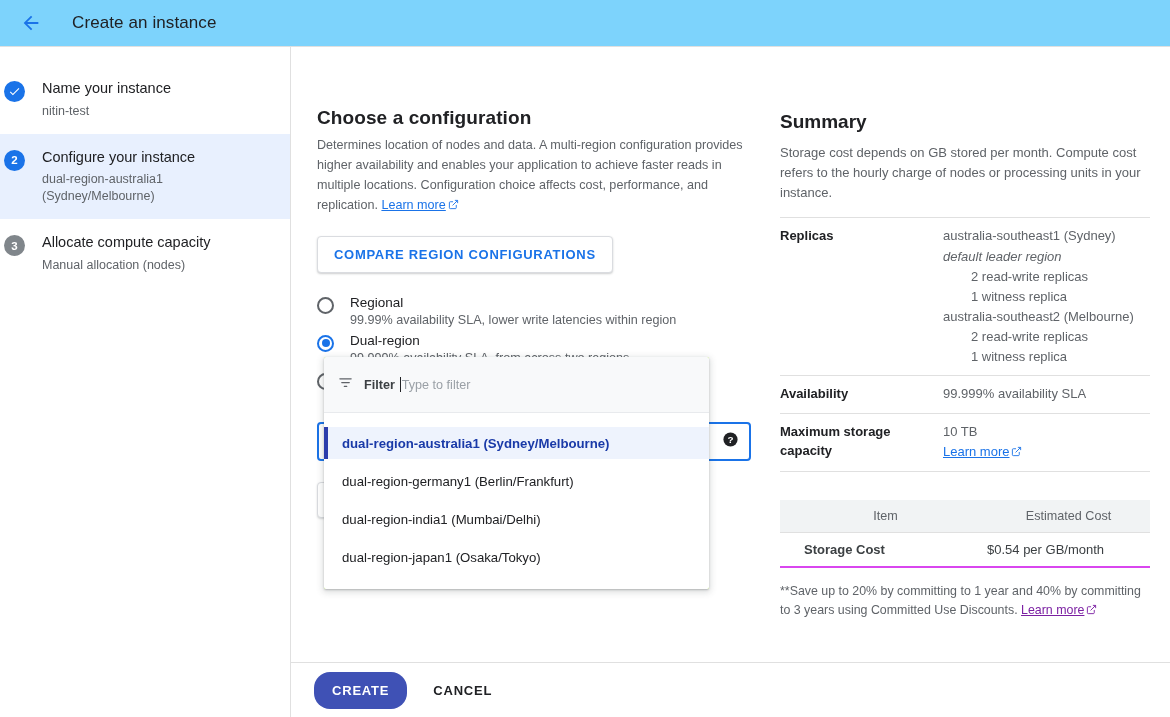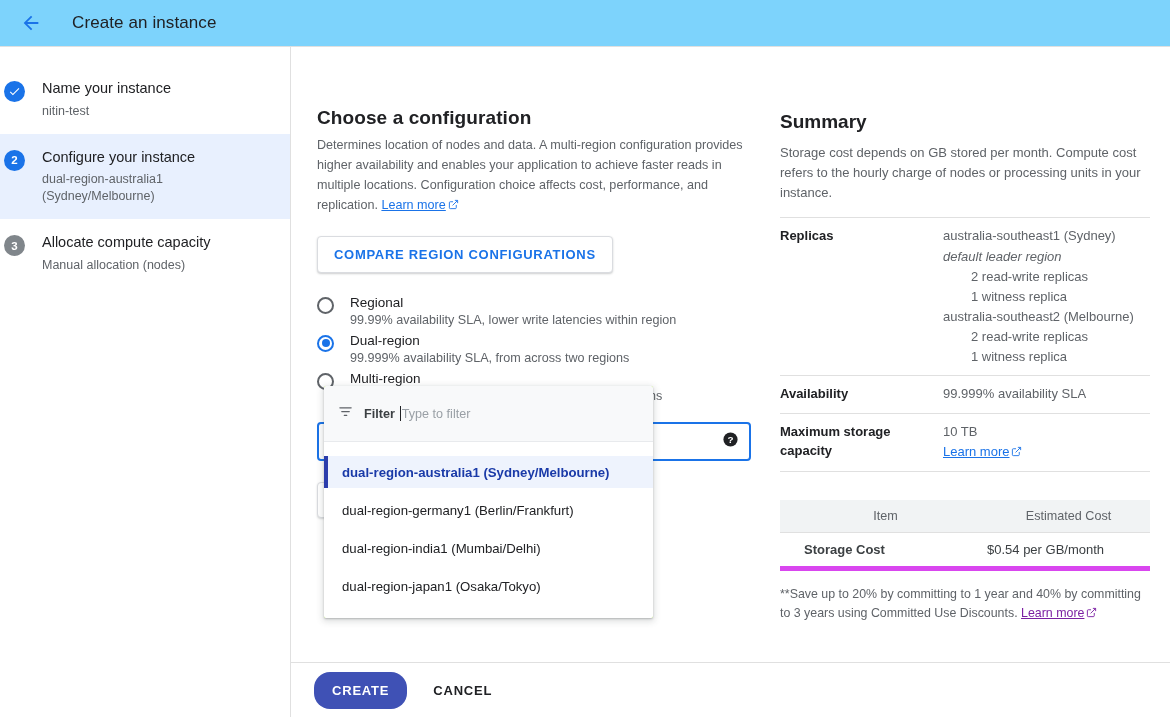--- a/index.html
+++ b/index.html
@@ -153,22 +153,22 @@
     width: 118px; height: 36px;
     background: #fff;
     border: 1px solid #dadce0;
     border-radius: 4px;
     box-shadow: 0 1px 2px rgba(60,64,67,.2);
   }
 
   
   .dropdown {
     position: absolute;
-    left: 324px; top: 386px;
-    width: 329px;
+    left: 324px; top: 357px;
+    width: 385px;
     background: #bef264;
     border-radius: 2px;
     box-shadow: 0 2px 6px 2px rgba(60,64,67,.15), 0 1px 2px rgba(60,64,67,.3);
     z-index: 40;
     overflow: hidden;
   }
   .dd-filter {
     background: #f8f9fa;
     border-bottom: 1px solid #e8eaed;
     height: 56px;
@@ -238,21 +238,21 @@
   }
   table.cost th:last-child { padding-left: 20px; }
   table.cost td {
     border-top: 1px solid #e0e0e0;
     font-size: 13px;
     padding: 9px 0 9px 24px;
     color: #3c4043;
   }
   table.cost td.ci { font-weight: bold; width: 187px; }
   table.cost td:last-child { padding-left: 20px; }
-  table.cost tr:last-child td { border-bottom: 5px solid #d946ef; }
+  table.cost tr:last-child td { border-bottom: 2px solid #d946ef; }
   .footnote {
     font-size: 12.4px; color: #5f6368;
     line-height: 1.55; margin-top: 14px;
   }
 
   
   .footer {
     position: absolute;
     left: 291px; right: 0; bottom: 0;
     height: 55px;

